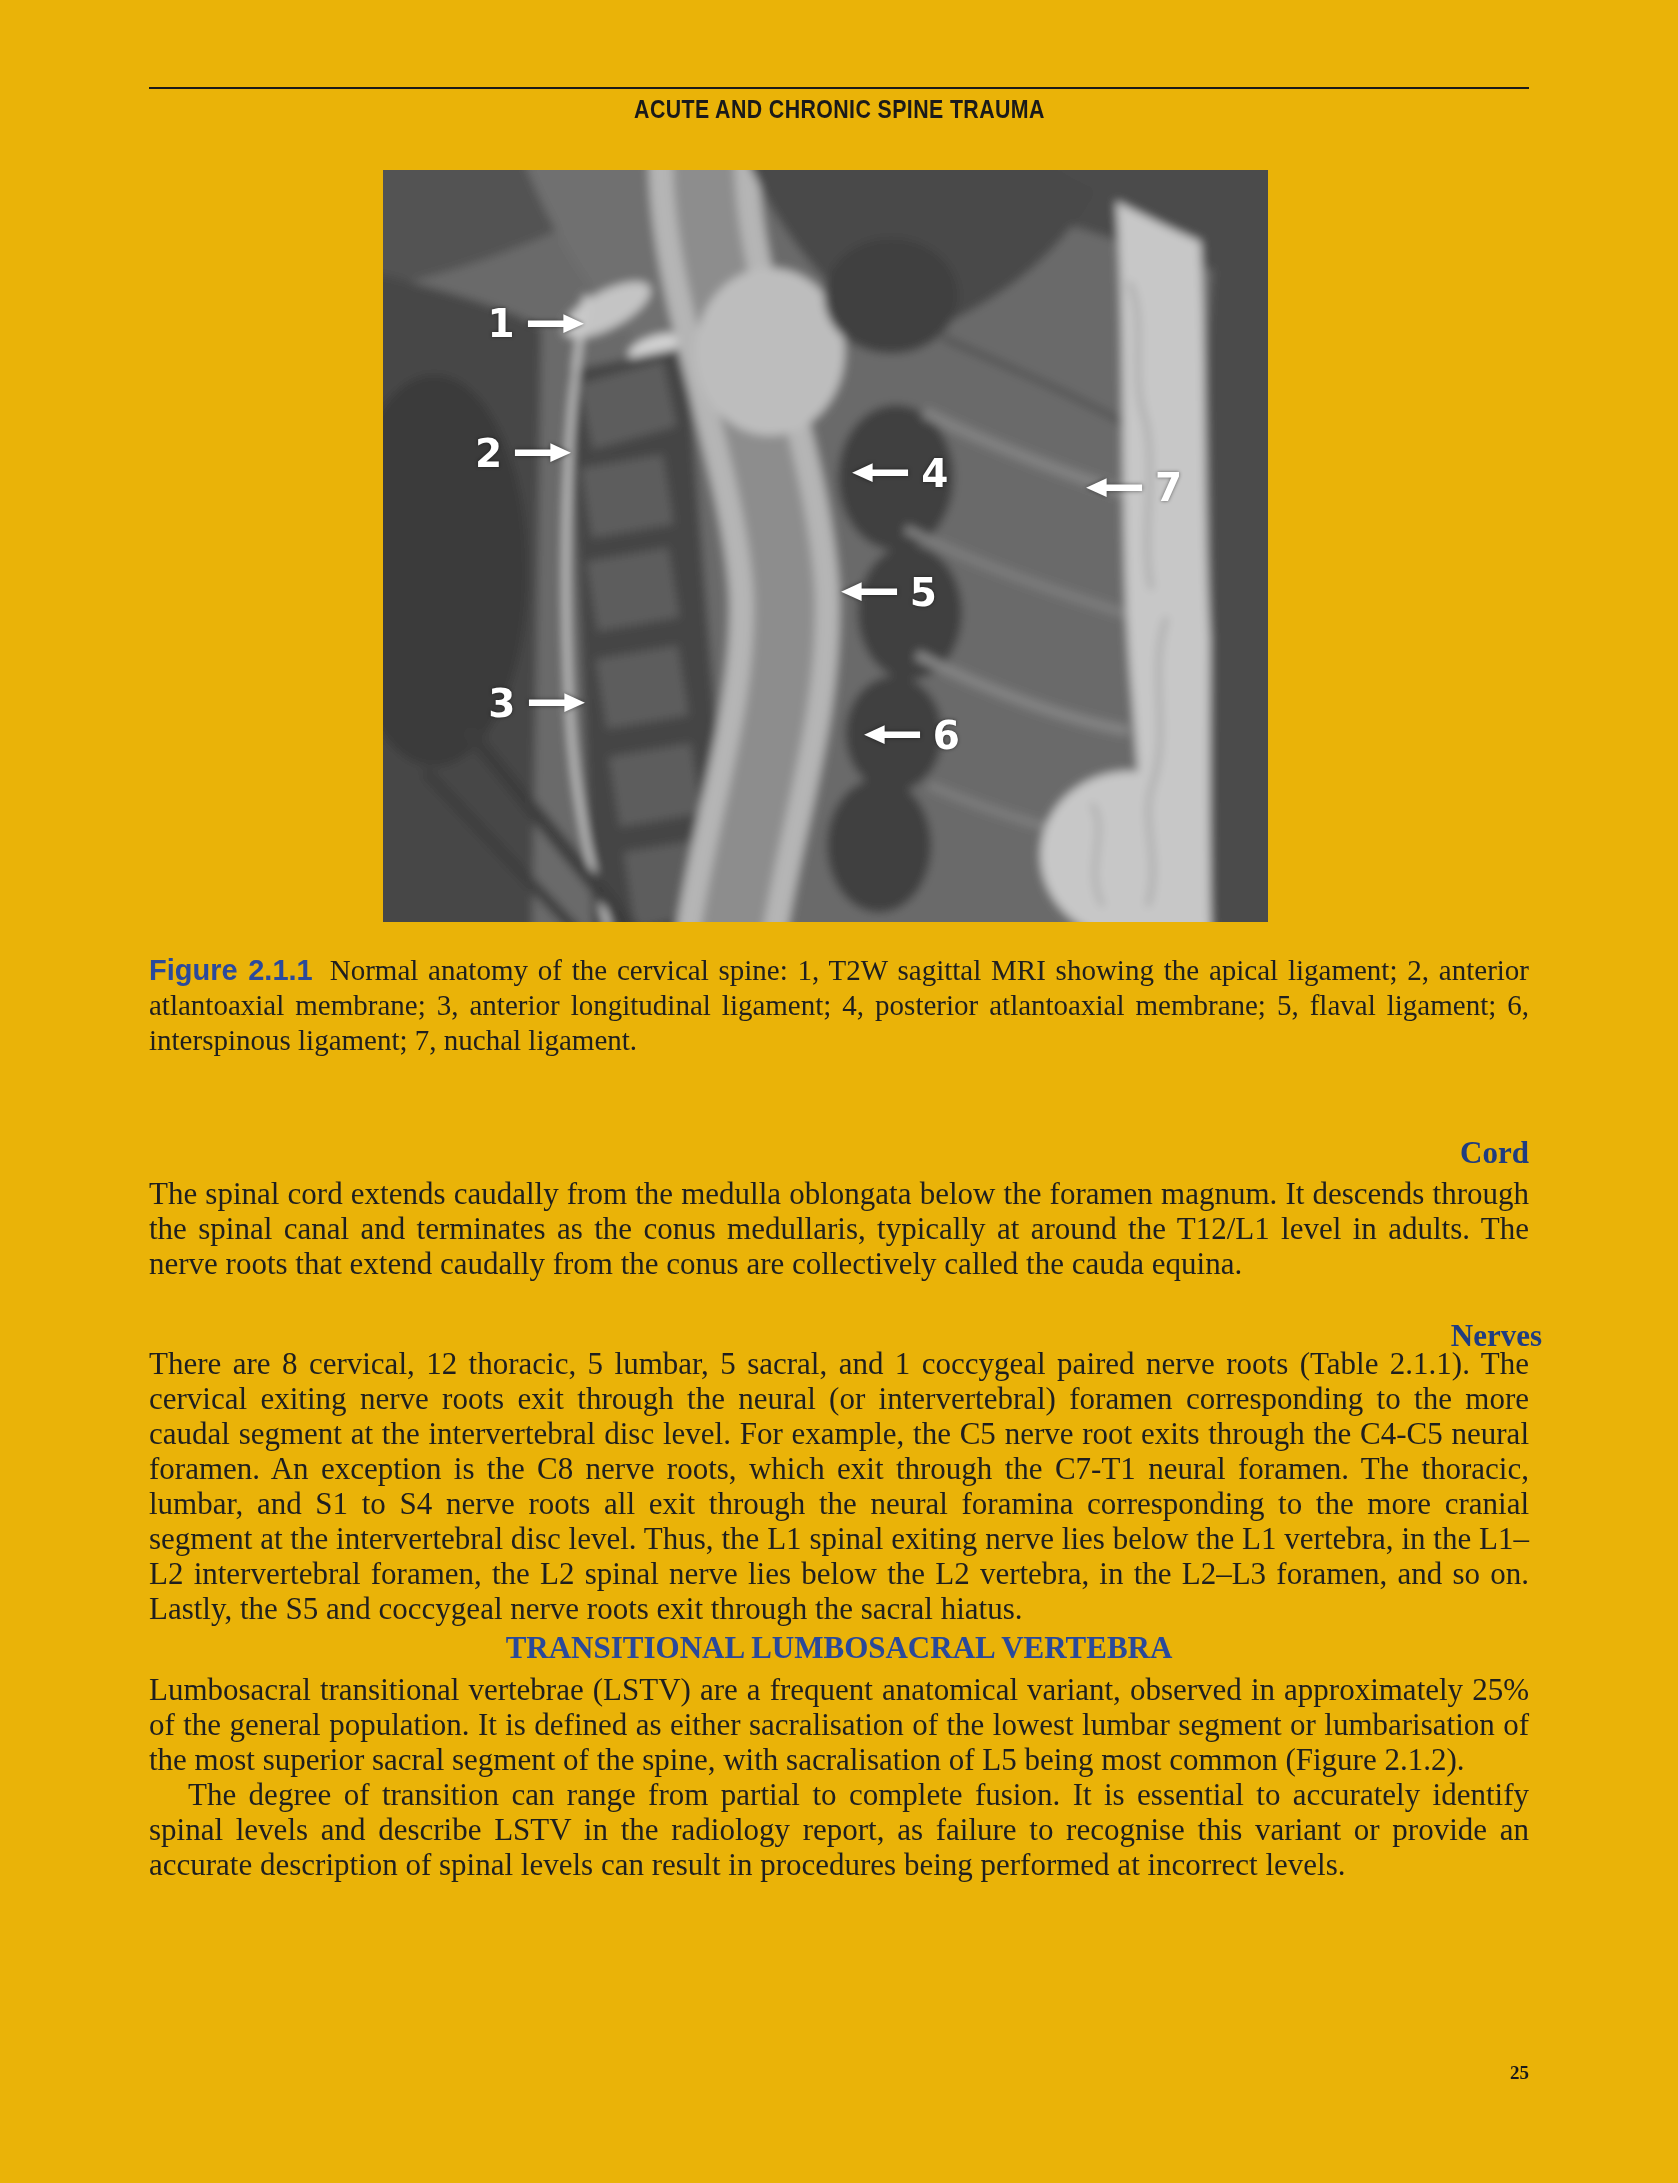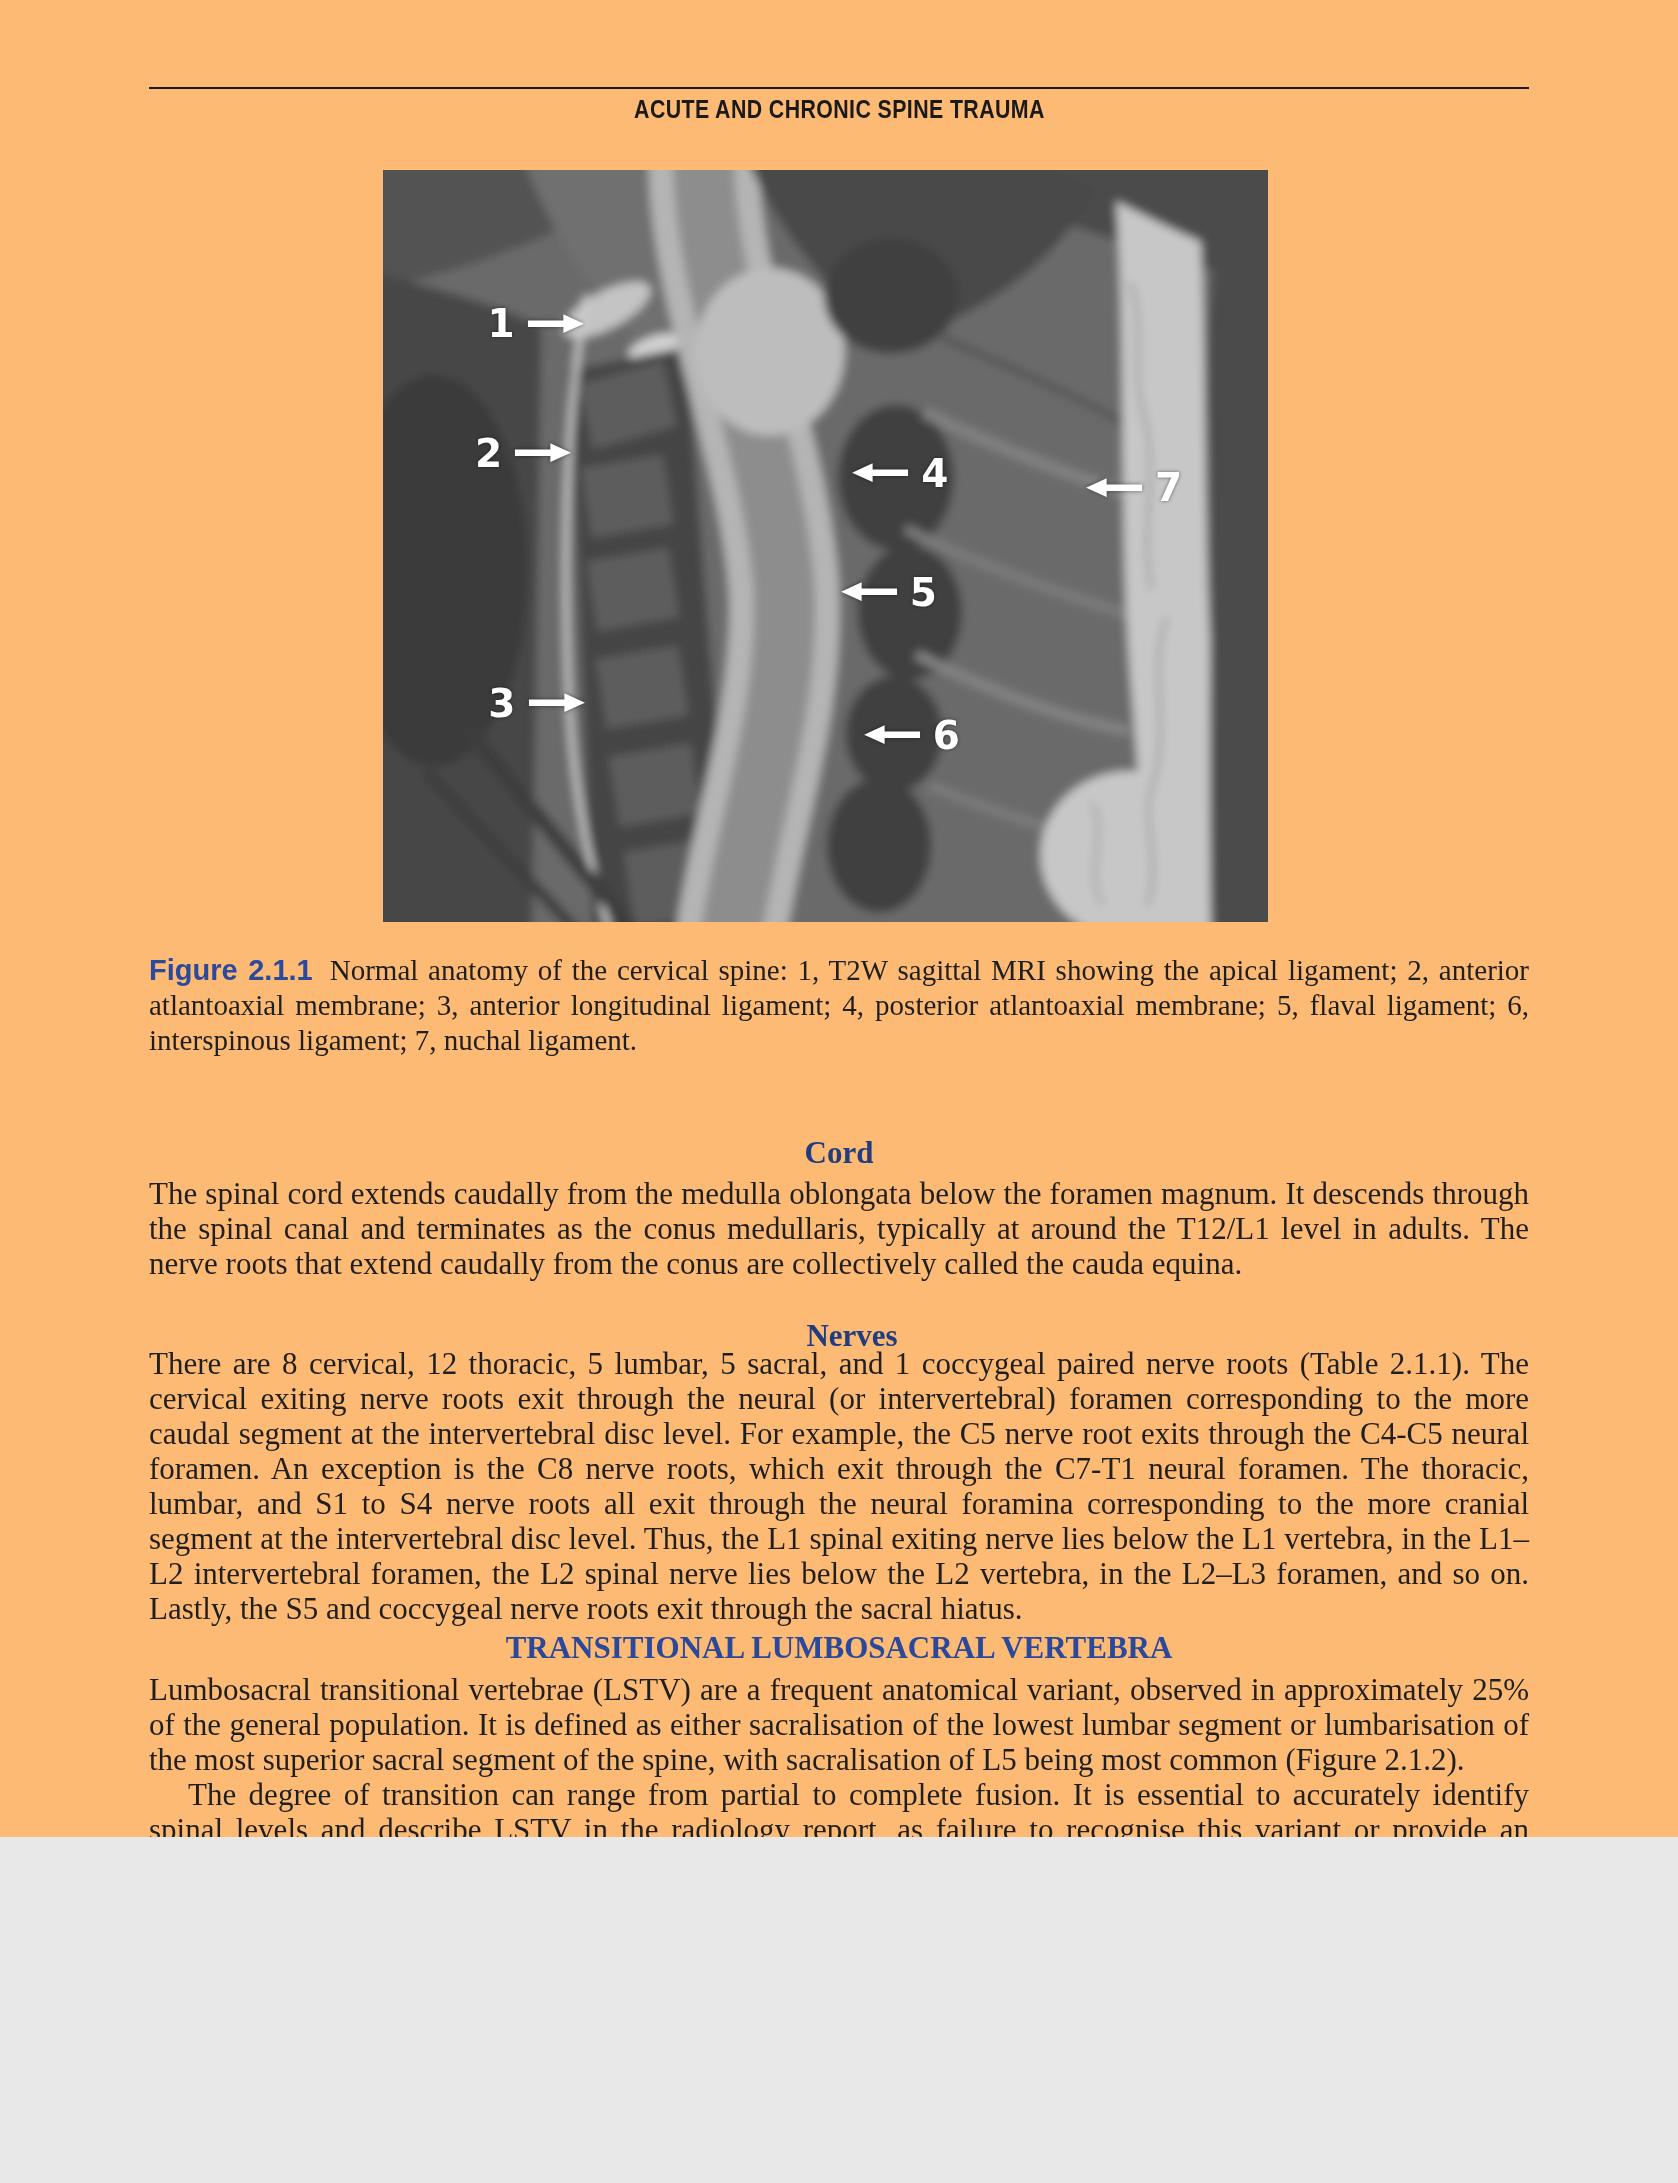--- a/index.html
+++ b/index.html
@@ -1,19 +1,19 @@
 <!DOCTYPE html>
 <html style="font-size:15px"><head>
 <meta charset="utf-8">
 <style>
   html,body{margin:0;padding:0;background:#e8e8e8;}
   .page{
     position:relative;
-    width:1678px;height:1837px;
-    background:#fdba74;
+    width:1678px;height:2183px;
+    background:#eab308;
     font-family:"Liberation Serif", serif;
     color:#1f1f1f;
     overflow:hidden;
   }
   
   .running-header{
     position:absolute;top:87px;left:149px;width:1380px;
     border-top:2.8px solid #1a1a1a;
     text-align:center;
     padding-top:4.7px;
@@ -54,21 +54,21 @@
     font-family:"Liberation Sans", sans-serif;
     font-weight:bold;color:#2b4a9b;
     margin-right:17px;
   }
   
   .sec-heading{
     position:absolute;left:149px;width:1380px;
     font-weight:bold;font-size:31px;line-height:35px;
     color:#203d80;
   }
-  .sec-heading.center{text-align:center;}
+  .sec-heading.center{text-align:right;}
   .sec-heading.caps{color:#2a499a;text-align:center;}
   .sec-body{
     position:absolute;left:149px;width:1380px;
     font-size:31px;line-height:35px;text-align:justify;
   }
   .sec-body p{margin:0;}
   .sec-body p.indent{text-indent:39px;}
   
   .page-number{
     position:absolute;top:2062px;right:149px;

